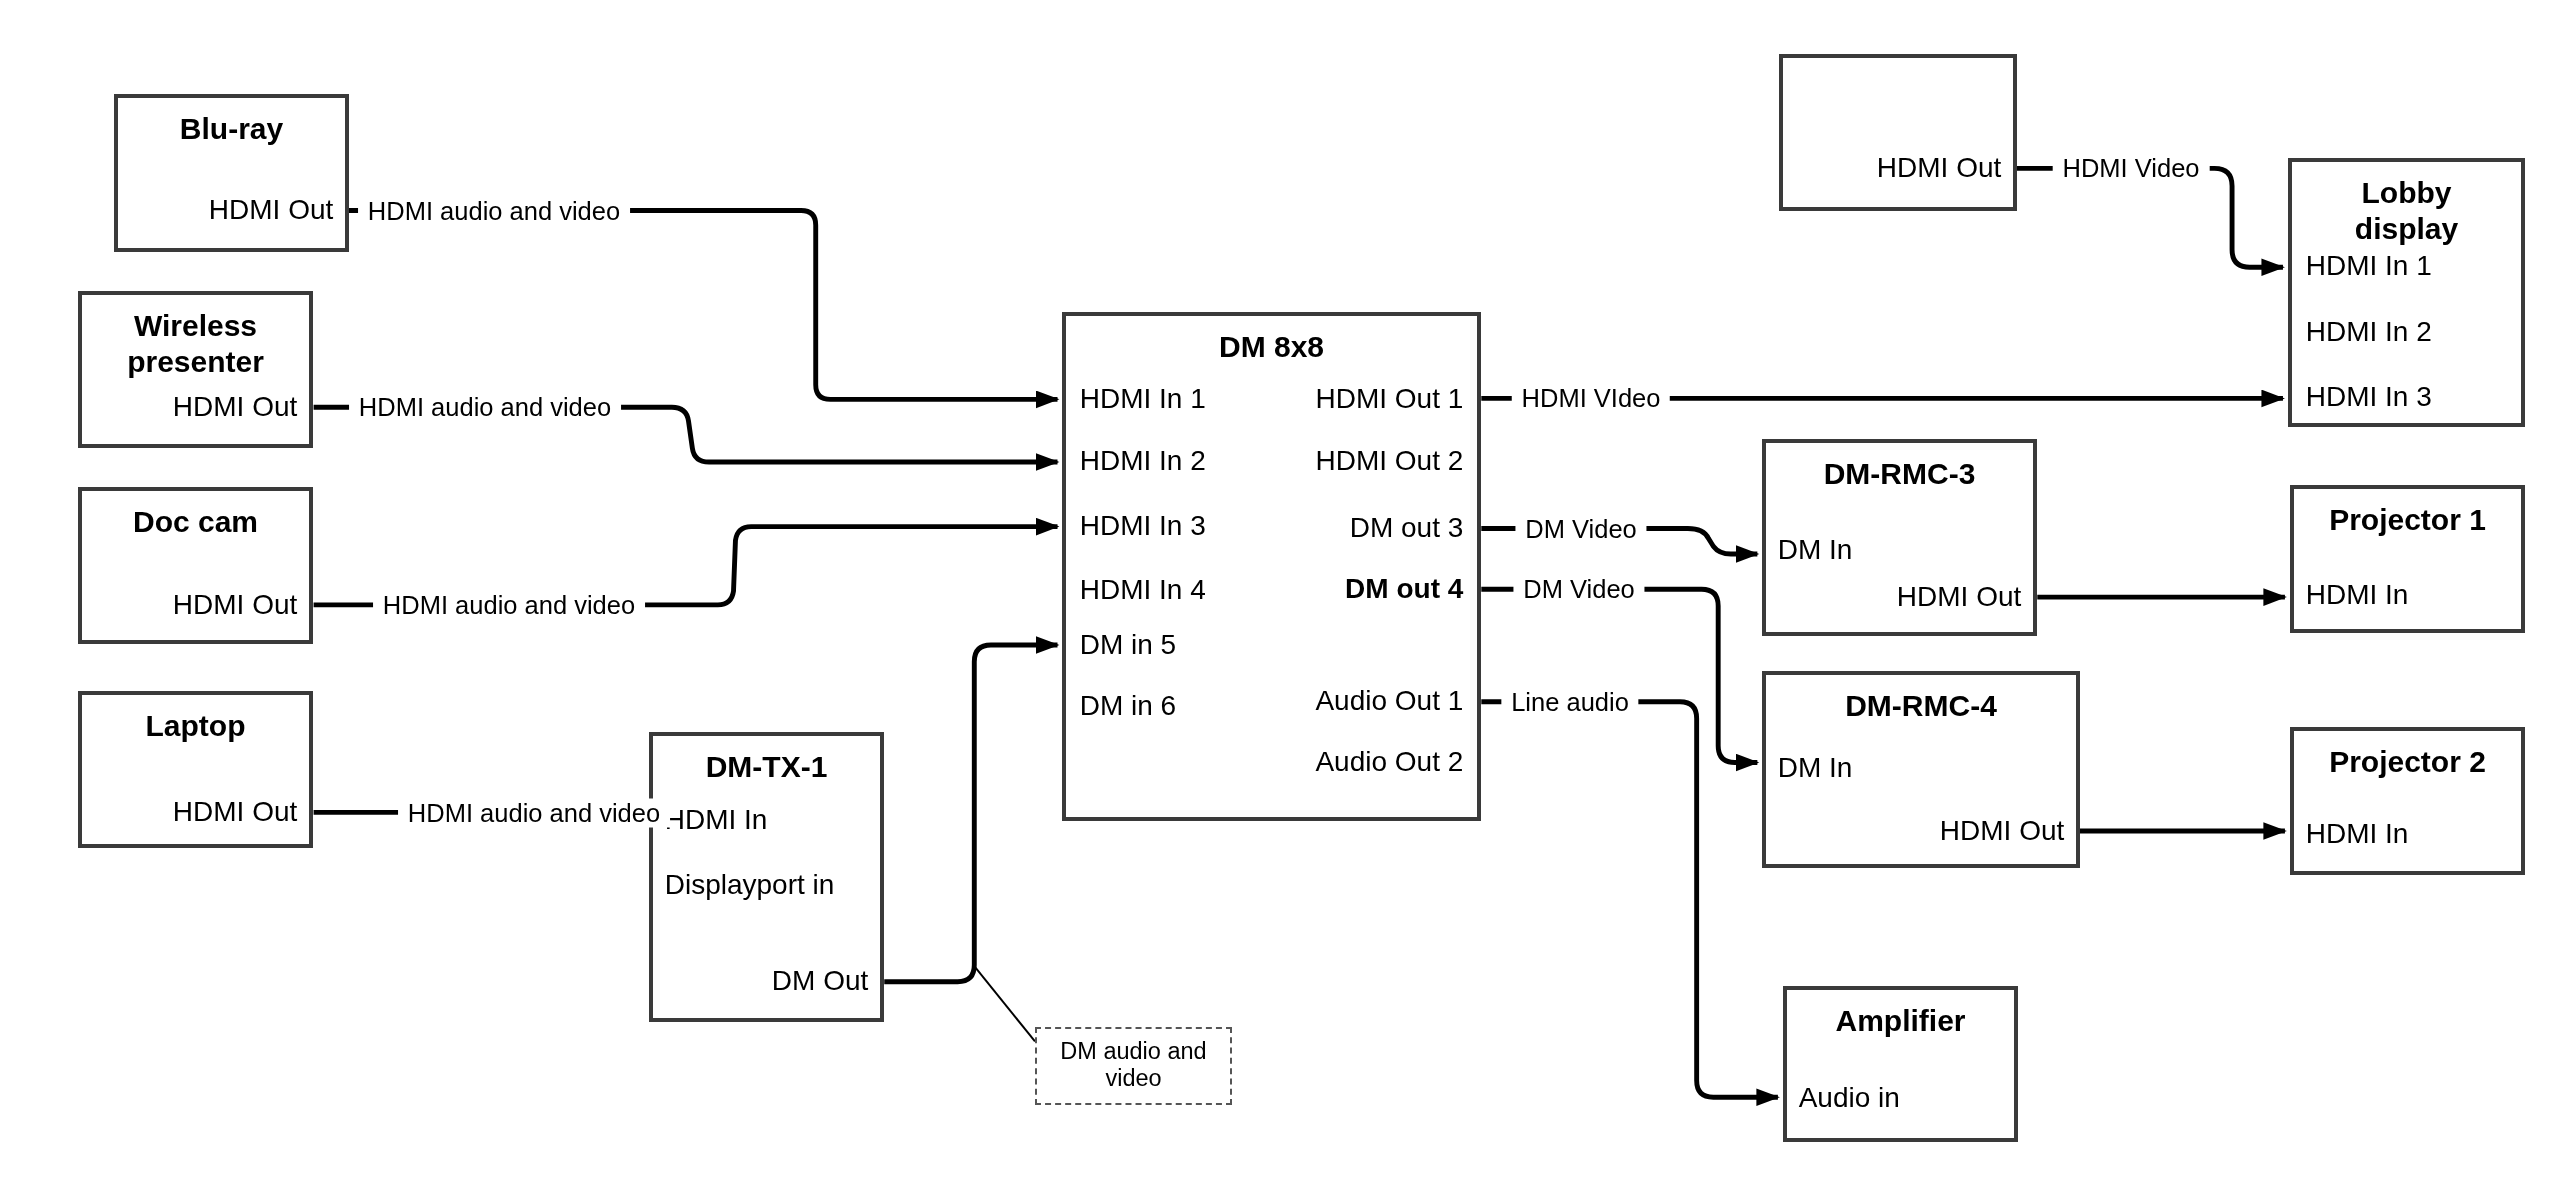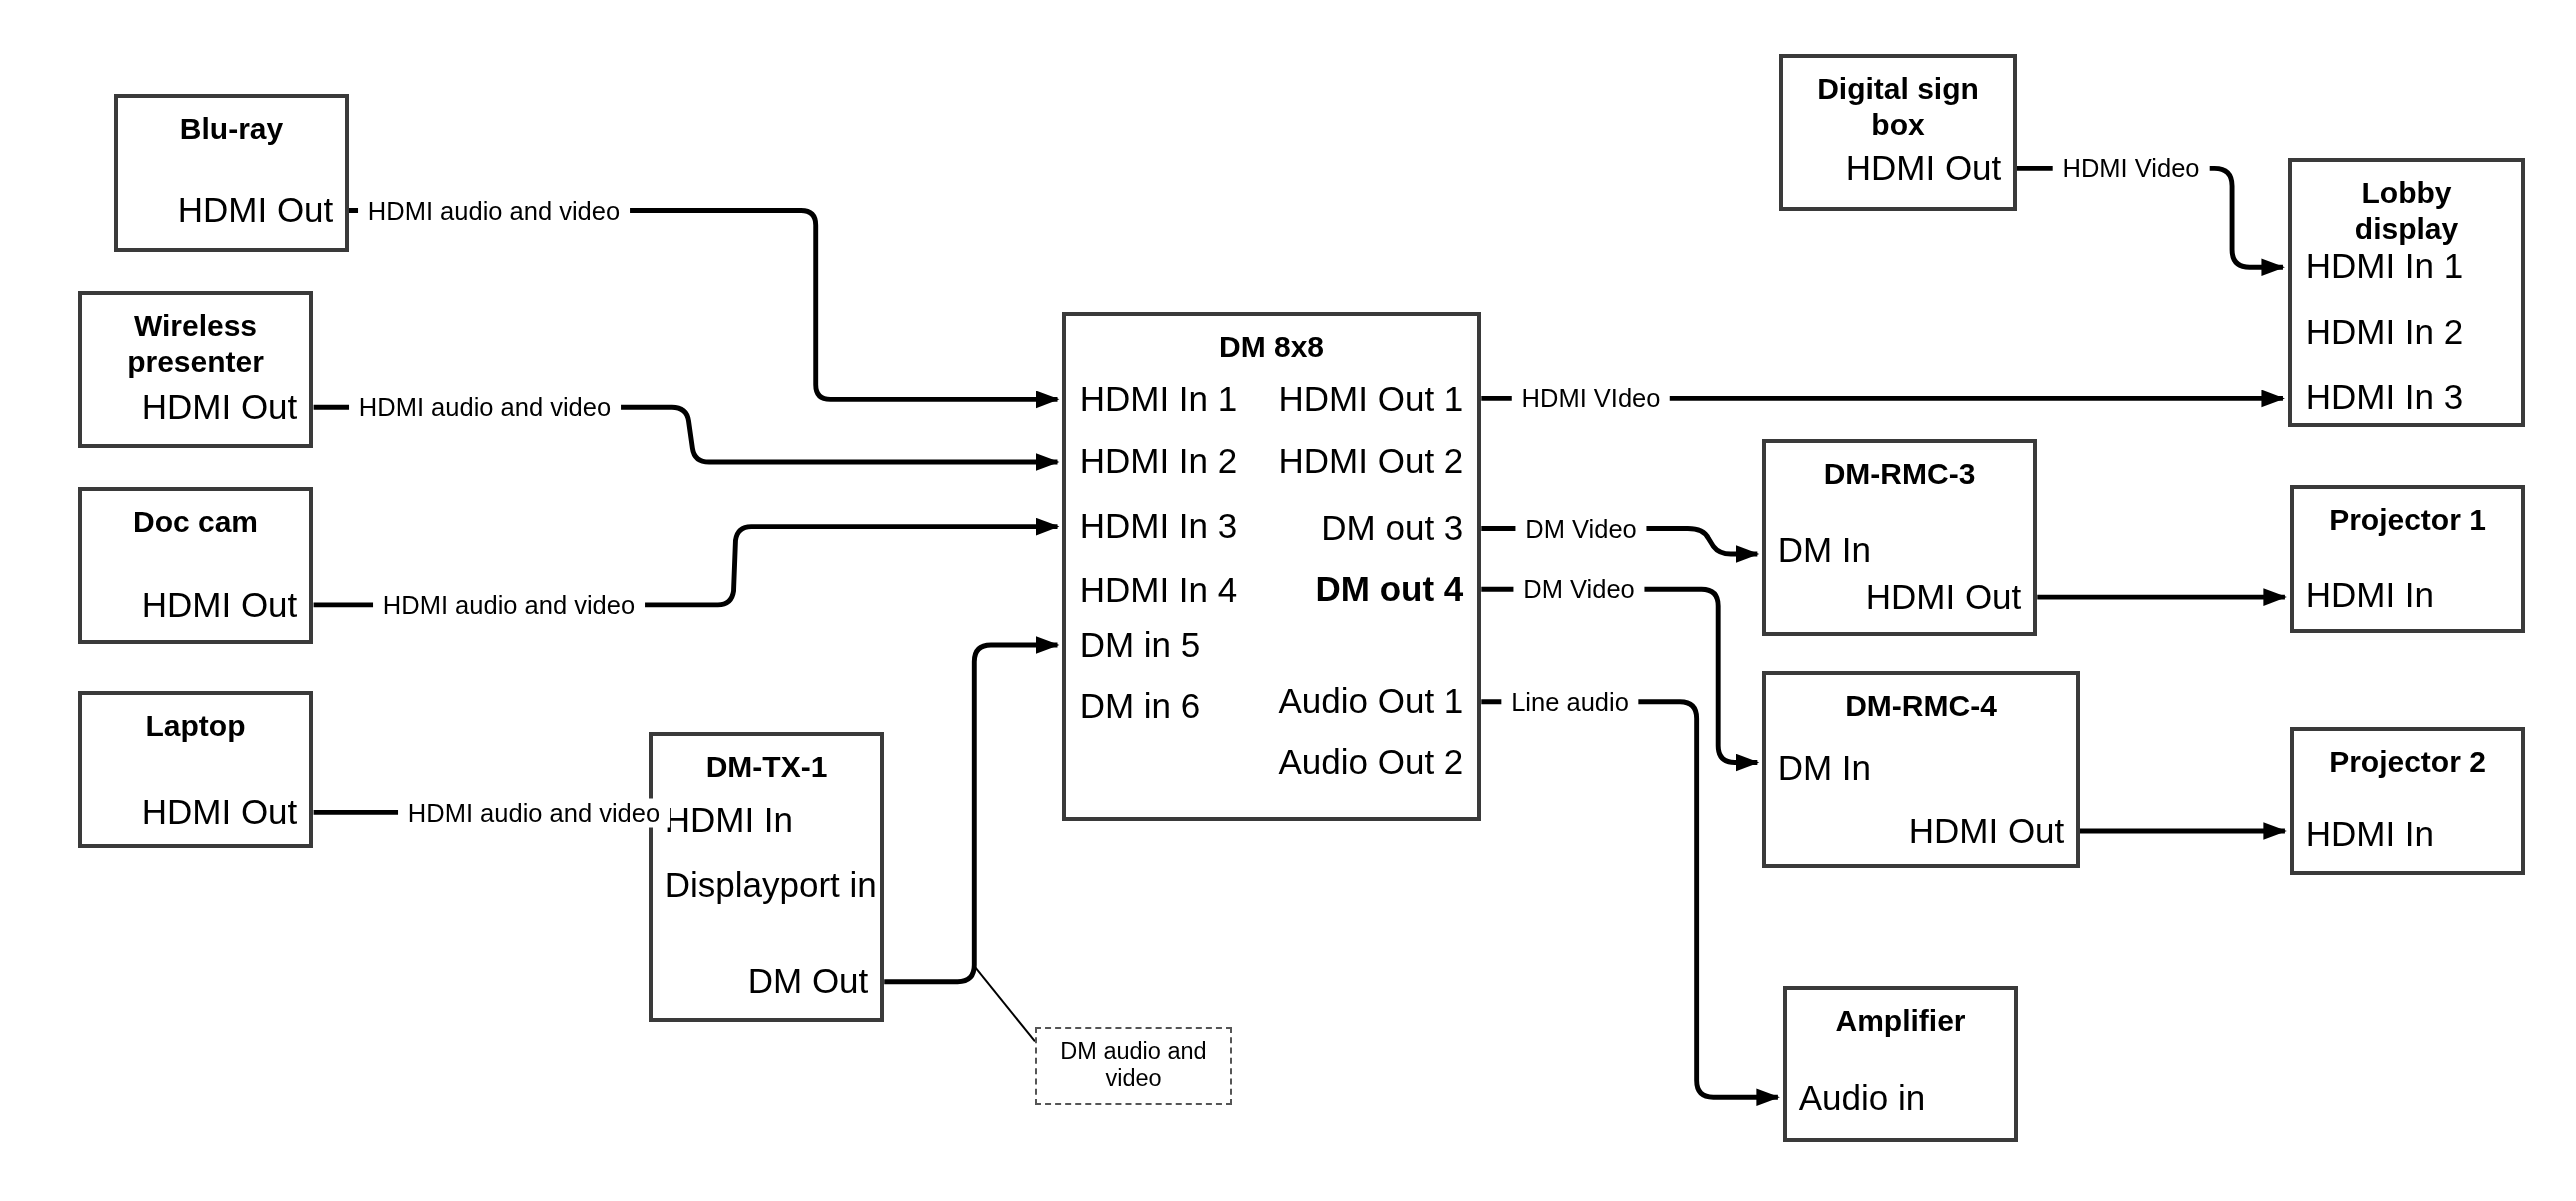--- a/index.html
+++ b/index.html
@@ -4,21 +4,21 @@
 <style>
   html,body{margin:0;padding:0;background:#ffffff;}
   .stage{position:relative;width:2576px;height:1201px;background:#ffffff;
          font-family:"Liberation Sans",sans-serif;color:#000;overflow:hidden;}
   svg.wires{position:absolute;left:0;top:0;width:2576px;height:1201px;}
   .node{position:absolute;background:#fff;border:4.9px solid #3a3a3a;box-sizing:border-box;}
   .node-title{font-weight:bold;font-size:30px;line-height:36px;text-align:center;padding-top:12.7px;margin:0 auto;}
   .tw-narrow{max-width:157px;}   
   .tw-sign{max-width:176px;}     
   .tw-lobby{max-width:147px;}    
-  .port{position:absolute;font-size:35px;line-height:33px;white-space:nowrap;}
+  .port{position:absolute;font-size:28px;line-height:33px;white-space:nowrap;}
   .wire-label{position:absolute;transform:translate(-50%,-50%);background:#fff;
               padding:0 9.8px;font-size:25.5px;line-height:29px;white-space:nowrap;}
   .callout{position:absolute;left:1035px;top:1027px;width:197px;height:78px;background:#fff;
            border:2px dashed #555;box-sizing:border-box;font-size:23.5px;line-height:27.4px;
            text-align:center;padding:8.8px 5.9px 0 5.9px;}
   
   .n-bluray{left:78px;top:94px;width:235px;height:158px;margin-left:36px;}
   .n-wireless{left:78px;top:291px;width:235px;height:157px;}
   .n-doccam{left:78px;top:487px;width:235px;height:157px;}
   .n-laptop{left:78px;top:691px;width:235px;height:157px;}
@@ -121,21 +121,20 @@
     <span class="port p-m-in6">DM in 6</span>
     <span class="port p-m-out1">HDMI Out 1</span>
     <span class="port p-m-out2">HDMI Out 2</span>
     <span class="port p-m-out3">DM out 3</span>
     <span class="port p-m-out4">DM out 4</span>
     <span class="port p-m-a1">Audio Out 1</span>
     <span class="port p-m-a2">Audio Out 2</span>
   </div>
 
   <div class="node n-sign">
-    <div class="node-title tw-sign">Digital sign box</div>
     <span class="port p-sign">HDMI Out</span>
   </div>
   <div class="node n-lobby">
     <div class="node-title tw-lobby">Lobby display</div>
     <span class="port p-lob1">HDMI In 1</span>
     <span class="port p-lob2">HDMI In 2</span>
     <span class="port p-lob3">HDMI In 3</span>
   </div>
   <div class="node n-rmc3">
     <div class="node-title">DM-RMC-3</div>

